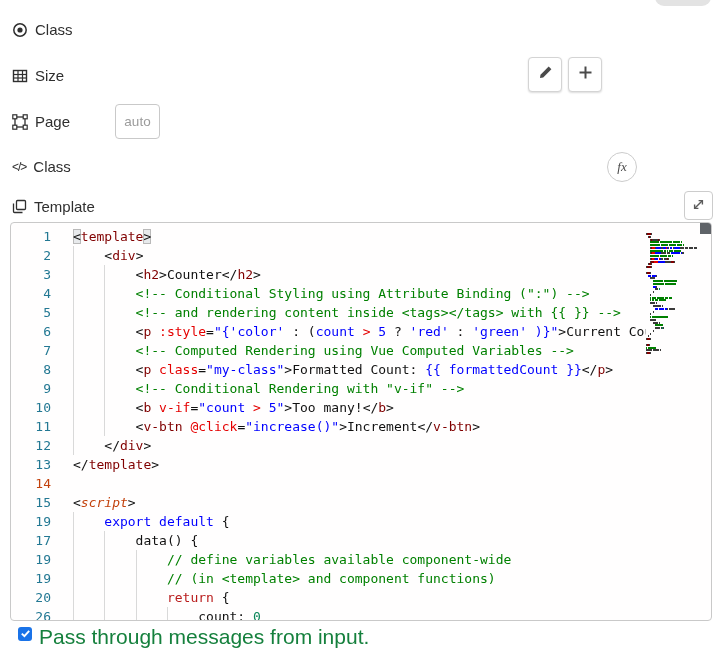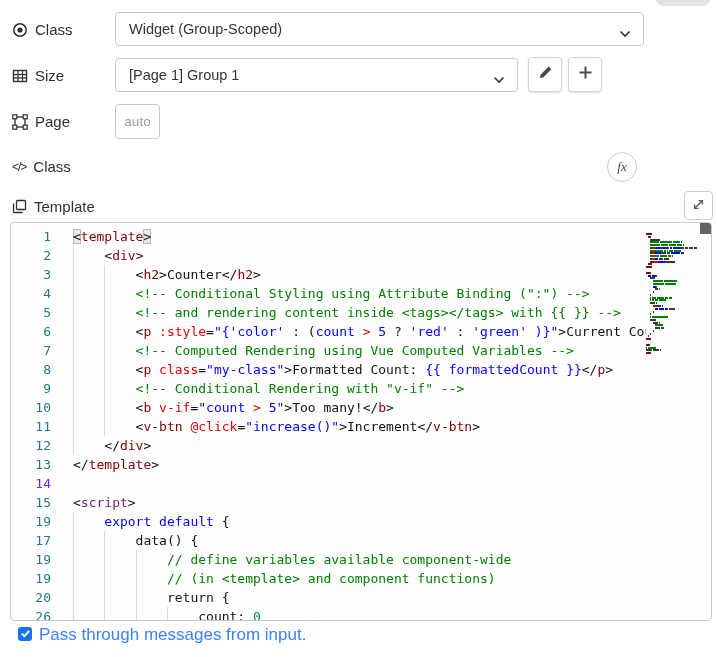--- a/index.html
+++ b/index.html
@@ -33,66 +33,50 @@
   .lineno{position:absolute;left:0;width:40px;text-align:right;height:19px;}
   .codeline{position:absolute;left:62px;width:573px;height:19px;white-space:pre;overflow:hidden;}
   .guide{position:absolute;width:1px;height:19px;background:#d9d9d9;}
   .minimap{position:absolute;left:635px;top:3px;width:53px;height:390px;overflow:hidden;}
   .mrow{position:absolute;left:0;height:2px;white-space:nowrap;font-size:0;}
   .mrow i{display:inline-block;height:2px;}
   .vthumb{position:absolute;left:689px;top:0;width:11px;height:11px;background:#5f6368;}
   
   .cbx{position:absolute;left:18px;top:627px;width:14px;height:14px;border-radius:3px;
        background:#1a73e8;display:flex;align-items:center;justify-content:center;}
-  .cbx-label{position:absolute;left:39px;top:625px;font-size:17px;color:#3b82f6;}
+  .cbx-label{position:absolute;left:39px;top:625px;font-size:21px;color:#15803d;}
 </style>
 </head>
 <body>
 
 <div class="page">
 
   <div class="remnant"></div>
 
   <div class="frow-label" style="top:21px;">
     <span>
       <svg width="16" height="16" viewBox="0 0 16 16">
           <circle cx="8" cy="8" r="6.2" fill="none" stroke="#2f2f2f" stroke-width="1.5"></circle>
           <circle cx="8" cy="8" r="2.6" fill="#2f2f2f"></circle>
         </svg>
     </span>
     <span>Class</span>
-  </div>
-  <div class="box" style="left:115px;top:12px;width:529px;height:34px;">
-    <span class="val">Widget (Group-Scoped)</span>
-    <span class="chev">
-      <svg width="12" height="8" viewBox="0 0 12 8">
-          <polyline points="1.5,1.5 6,6 10.5,1.5" fill="none" stroke="#333" stroke-width="1.6"></polyline>
-        </svg>
-    </span>
   </div>
 
   <div class="frow-label" style="top:67px;">
     <span>
       <svg width="16" height="16" viewBox="0 0 16 16">
           <rect x="1.5" y="2.5" width="13" height="11" fill="none" stroke="#2f2f2f" stroke-width="1.4"></rect>
           <line x1="1.5" y1="6.5" x2="14.5" y2="6.5" stroke="#2f2f2f" stroke-width="1.2"></line>
           <line x1="1.5" y1="10" x2="14.5" y2="10" stroke="#2f2f2f" stroke-width="1.2"></line>
           <line x1="6" y1="2.5" x2="6" y2="13.5" stroke="#2f2f2f" stroke-width="1.2"></line>
           <line x1="10.5" y1="2.5" x2="10.5" y2="13.5" stroke="#2f2f2f" stroke-width="1.2"></line>
         </svg>
     </span>
     <span>Size</span>
-  </div>
-  <div class="box" style="left:115px;top:58px;width:403px;height:34px;">
-    <span class="val">[Page 1] Group 1</span>
-    <span class="chev">
-      <svg width="12" height="8" viewBox="0 0 12 8">
-          <polyline points="1.5,1.5 6,6 10.5,1.5" fill="none" stroke="#333" stroke-width="1.6"></polyline>
-        </svg>
-    </span>
   </div>
   <div class="sqbtn" style="left:528px;top:57px;">
     <span>
       <svg width="15" height="15" viewBox="0 0 15 15">
           <path d="M10.7 1.6 13.4 4.3 5.2 12.5 2 13 2.5 9.8Z" fill="#4a4a4a"></path>
         </svg>
     </span>
   </div>
   <div class="sqbtn" style="left:568px;top:57px;">
     <span>
@@ -155,21 +139,21 @@
           <div class="lineno" style="top: 61px; color: rgb(35, 120, 147);">4</div>
           <div class="lineno" style="top: 80px; color: rgb(35, 120, 147);">5</div>
           <div class="lineno" style="top: 99px; color: rgb(35, 120, 147);">6</div>
           <div class="lineno" style="top: 118px; color: rgb(35, 120, 147);">7</div>
           <div class="lineno" style="top: 137px; color: rgb(35, 120, 147);">8</div>
           <div class="lineno" style="top: 156px; color: rgb(35, 120, 147);">9</div>
           <div class="lineno" style="top: 175px; color: rgb(35, 120, 147);">10</div>
           <div class="lineno" style="top: 194px; color: rgb(35, 120, 147);">11</div>
           <div class="lineno" style="top: 213px; color: rgb(35, 120, 147);">12</div>
           <div class="lineno" style="top: 232px; color: rgb(35, 120, 147);">13</div>
-          <div class="lineno" style="top: 251px; color: #6d28d9;">14</div>
+          <div class="lineno" style="top: 251px; color: #c2410c;">14</div>
           <div class="lineno" style="top: 270px; color: rgb(35, 120, 147);">15</div>
           <div class="lineno" style="top: 289px; color: rgb(35, 120, 147);">19</div>
           <div class="lineno" style="top: 308px; color: rgb(35, 120, 147);">17</div>
           <div class="lineno" style="top: 327px; color: rgb(35, 120, 147);">19</div>
           <div class="lineno" style="top: 346px; color: rgb(35, 120, 147);">19</div>
           <div class="lineno" style="top: 365px; color: rgb(35, 120, 147);">20</div>
           <div class="lineno" style="top: 384px; color: rgb(35, 120, 147);">26</div>
         </div>
       <div id="guides">
           <div class="guide" style="left: 62px; top: 23px;"></div>
@@ -217,26 +201,26 @@
           <div class="codeline" style="top: 80px;"><span style="color: rgb(0, 128, 0);">        &lt;!-- and rendering content inside &lt;tags&gt;&lt;/tags&gt; with {{ }} --&gt;</span></div>
           <div class="codeline" style="top: 99px;"><span style="color: rgb(17, 17, 17);">        &lt;</span><span style="color: rgb(128, 0, 0);">p</span><span style="color: rgb(17, 17, 17);"> </span><span style="color: rgb(229, 0, 0);">:style</span><span style="color: rgb(17, 17, 17);">=</span><span style="color: rgb(0, 0, 255);">"{'color'</span><span style="color: rgb(17, 17, 17);"> : (</span><span style="color: rgb(0, 0, 255);">count</span><span style="color: rgb(17, 17, 17);"> </span><span style="color: rgb(229, 0, 0);">&gt;</span><span style="color: rgb(0, 0, 255);"> 5 </span><span style="color: rgb(17, 17, 17);">? </span><span style="color: rgb(0, 0, 255);">'red'</span><span style="color: rgb(17, 17, 17);"> : </span><span style="color: rgb(0, 0, 255);">'green'</span><span style="color: rgb(17, 17, 17);"> </span><span style="color: rgb(0, 0, 255);">)}"</span><span style="color: rgb(17, 17, 17);">&gt;Current Count: {{ count }}&lt;/</span></div>
           <div class="codeline" style="top: 118px;"><span style="color: rgb(0, 128, 0);">        &lt;!-- Computed Rendering using Vue Computed Variables --&gt;</span></div>
           <div class="codeline" style="top: 137px;"><span style="color: rgb(17, 17, 17);">        &lt;</span><span style="color: rgb(128, 0, 0);">p</span><span style="color: rgb(17, 17, 17);"> </span><span style="color: rgb(229, 0, 0);">class</span><span style="color: rgb(17, 17, 17);">=</span><span style="color: rgb(0, 0, 255);">"my-class"</span><span style="color: rgb(17, 17, 17);">&gt;Formatted Count: </span><span style="color: rgb(0, 0, 255);">{{ formattedCount }}</span><span style="color: rgb(17, 17, 17);">&lt;/</span><span style="color: rgb(128, 0, 0);">p</span><span style="color: rgb(17, 17, 17);">&gt;</span></div>
           <div class="codeline" style="top: 156px;"><span style="color: rgb(0, 128, 0);">        &lt;!-- Conditional Rendering with "v-if" --&gt;</span></div>
           <div class="codeline" style="top: 175px;"><span style="color: rgb(17, 17, 17);">        &lt;</span><span style="color: rgb(128, 0, 0);">b</span><span style="color: rgb(17, 17, 17);"> </span><span style="color: rgb(229, 0, 0);">v-if</span><span style="color: rgb(17, 17, 17);">=</span><span style="color: rgb(0, 0, 255);">"count </span><span style="color: rgb(229, 0, 0);">&gt;</span><span style="color: rgb(0, 0, 255);"> 5"</span><span style="color: rgb(17, 17, 17);">&gt;Too many!&lt;/</span><span style="color: rgb(128, 0, 0);">b</span><span style="color: rgb(17, 17, 17);">&gt;</span></div>
           <div class="codeline" style="top: 194px;"><span style="color: rgb(17, 17, 17);">        &lt;</span><span style="color: rgb(128, 0, 0);">v-btn</span><span style="color: rgb(17, 17, 17);"> </span><span style="color: rgb(229, 0, 0);">@click</span><span style="color: rgb(17, 17, 17);">=</span><span style="color: rgb(0, 0, 255);">"increase()"</span><span style="color: rgb(17, 17, 17);">&gt;Increment&lt;/</span><span style="color: rgb(128, 0, 0);">v-btn</span><span style="color: rgb(17, 17, 17);">&gt;</span></div>
           <div class="codeline" style="top: 213px;"><span style="color: rgb(17, 17, 17);">    &lt;/</span><span style="color: rgb(128, 0, 0);">div</span><span style="color: rgb(17, 17, 17);">&gt;</span></div>
           <div class="codeline" style="top: 232px;"><span style="color: rgb(17, 17, 17);">&lt;/</span><span style="color: rgb(128, 0, 0);">template</span><span style="color: rgb(17, 17, 17);">&gt;</span></div>
           <div class="codeline" style="top: 251px;"></div>
-          <div class="codeline" style="top: 270px;"><span style="color: rgb(17, 17, 17);">&lt;</span><span style="color: #701a75;">script</span><span style="color: rgb(17, 17, 17);">&gt;</span></div>
+          <div class="codeline" style="top: 270px;"><span style="color: rgb(17, 17, 17);">&lt;</span><span style="color: #c2410c; font-style: italic;">script</span><span style="color: rgb(17, 17, 17);">&gt;</span></div>
           <div class="codeline" style="top: 289px;"><span style="color: rgb(17, 17, 17);">    </span><span style="color: rgb(0, 0, 255);">export</span><span style="color: rgb(17, 17, 17);"> </span><span style="color: rgb(0, 0, 255);">default</span><span style="color: rgb(17, 17, 17);"> {</span></div>
           <div class="codeline" style="top: 308px;"><span style="color: rgb(17, 17, 17);">        data() {</span></div>
           <div class="codeline" style="top: 327px;"><span style="color: rgb(0, 128, 0);">            // define variables available component-wide</span></div>
           <div class="codeline" style="top: 346px;"><span style="color: rgb(0, 128, 0);">            // (in &lt;template&gt; and component functions)</span></div>
-          <div class="codeline" style="top: 365px;"><span style="color: rgb(17, 17, 17);">            </span><span style="color: #0f172a;">return</span><span style="color: rgb(17, 17, 17);"> {</span></div>
+          <div class="codeline" style="top: 365px;"><span style="color: rgb(17, 17, 17);">            </span><span style="color: #b91c1c;">return</span><span style="color: rgb(17, 17, 17);"> {</span></div>
           <div class="codeline" style="top: 384px;"><span style="color: rgb(17, 17, 17);">                count: </span><span style="color: rgb(9, 134, 88);">0</span></div>
         </div>
       <div class="minimap" id="minimap">
           <div class="mrow" style="top: 0px;"><i style="width: 0.55px; background: rgb(59, 59, 59);"></i><i style="width: 4.4px; background: rgb(128, 0, 0);"></i><i style="width: 0.55px; background: rgb(59, 59, 59);"></i></div>
           <div class="mrow" style="top: 2.77px;"><i style="width: 2.2px; background: transparent;"></i><i style="width: 0.55px; background: rgb(59, 59, 59);"></i><i style="width: 1.65px; background: rgb(128, 0, 0);"></i><i style="width: 0.55px; background: rgb(59, 59, 59);"></i></div>
           <div class="mrow" style="top: 5.54px;"><i style="width: 4.4px; background: transparent;"></i><i style="width: 0.55px; background: rgb(59, 59, 59);"></i><i style="width: 1.1px; background: rgb(128, 0, 0);"></i><i style="width: 5.5px; background: rgb(59, 59, 59);"></i><i style="width: 1.1px; background: rgb(128, 0, 0);"></i><i style="width: 0.55px; background: rgb(59, 59, 59);"></i></div>
           <div class="mrow" style="top: 8.31px;"><i style="width: 4.4px; background: transparent;"></i><i style="width: 2.2px; background: rgb(0, 128, 0);"></i><i style="width: 0.55px; background: transparent;"></i><i style="width: 6.05px; background: rgb(0, 128, 0);"></i><i style="width: 0.55px; background: transparent;"></i><i style="width: 3.85px; background: rgb(0, 128, 0);"></i><i style="width: 0.55px; background: transparent;"></i><i style="width: 2.75px; background: rgb(0, 128, 0);"></i><i style="width: 0.55px; background: transparent;"></i><i style="width: 4.95px; background: rgb(0, 128, 0);"></i><i style="width: 0.55px; background: transparent;"></i><i style="width: 3.85px; background: rgb(0, 128, 0);"></i><i style="width: 0.55px; background: transparent;"></i><i style="width: 2.75px; background: rgb(0, 128, 0);"></i><i style="width: 0.55px; background: transparent;"></i><i style="width: 1.65px; background: rgb(0, 128, 0);"></i></div>
           <div class="mrow" style="top: 11.08px;"><i style="width: 4.4px; background: transparent;"></i><i style="width: 2.2px; background: rgb(0, 128, 0);"></i><i style="width: 0.55px; background: transparent;"></i><i style="width: 1.65px; background: rgb(0, 128, 0);"></i><i style="width: 0.55px; background: transparent;"></i><i style="width: 4.95px; background: rgb(0, 128, 0);"></i><i style="width: 0.55px; background: transparent;"></i><i style="width: 3.85px; background: rgb(0, 128, 0);"></i><i style="width: 0.55px; background: transparent;"></i><i style="width: 3.3px; background: rgb(0, 128, 0);"></i><i style="width: 0.55px; background: transparent;"></i><i style="width: 7.15px; background: rgb(0, 128, 0);"></i><i style="width: 0.55px; background: transparent;"></i><i style="width: 2.2px; background: rgb(0, 128, 0);"></i><i style="width: 0.55px; background: transparent;"></i><i style="width: 1.1px; background: rgb(0, 128, 0);"></i><i style="width: 0.55px; background: transparent;"></i><i style="width: 1.1px; background: rgb(0, 128, 0);"></i><i style="width: 0.55px; background: transparent;"></i><i style="width: 1.65px; background: rgb(0, 128, 0);"></i></div>
           <div class="mrow" style="top: 13.85px;"><i style="width: 4.4px; background: transparent;"></i><i style="width: 0.55px; background: rgb(59, 59, 59);"></i><i style="width: 0.55px; background: rgb(128, 0, 0);"></i><i style="width: 0.55px; background: transparent;"></i><i style="width: 3.3px; background: rgb(229, 0, 0);"></i><i style="width: 0.55px; background: rgb(59, 59, 59);"></i><i style="width: 4.95px; background: rgb(0, 0, 255);"></i><i style="width: 0.55px; background: transparent;"></i><i style="width: 0.55px; background: rgb(59, 59, 59);"></i><i style="width: 0.55px; background: transparent;"></i><i style="width: 0.55px; background: rgb(59, 59, 59);"></i><i style="width: 2.75px; background: rgb(0, 0, 255);"></i><i style="width: 0.55px; background: transparent;"></i><i style="width: 0.55px; background: rgb(229, 0, 0);"></i><i style="width: 0.55px; background: transparent;"></i><i style="width: 0.55px; background: rgb(0, 0, 255);"></i><i style="width: 0.55px; background: transparent;"></i><i style="width: 0.55px; background: rgb(59, 59, 59);"></i><i style="width: 0.55px; background: transparent;"></i><i style="width: 2.75px; background: rgb(0, 0, 255);"></i><i style="width: 0.55px; background: transparent;"></i><i style="width: 0.55px; background: rgb(59, 59, 59);"></i><i style="width: 0.55px; background: transparent;"></i><i style="width: 3.85px; background: rgb(0, 0, 255);"></i><i style="width: 0.55px; background: transparent;"></i><i style="width: 1.65px; background: rgb(0, 0, 255);"></i><i style="width: 4.4px; background: rgb(59, 59, 59);"></i><i style="width: 0.55px; background: transparent;"></i><i style="width: 3.3px; background: rgb(59, 59, 59);"></i><i style="width: 0.55px; background: transparent;"></i><i style="width: 1.1px; background: rgb(59, 59, 59);"></i><i style="width: 0.55px; background: transparent;"></i><i style="width: 2.75px; background: rgb(59, 59, 59);"></i><i style="width: 0.55px; background: transparent;"></i><i style="width: 2.2px; background: rgb(59, 59, 59);"></i><i style="width: 0.55px; background: rgb(128, 0, 0);"></i><i style="width: 0.55px; background: rgb(59, 59, 59);"></i></div>
           <div class="mrow" style="top: 16.62px;"><i style="width: 4.4px; background: transparent;"></i><i style="width: 2.2px; background: rgb(0, 128, 0);"></i><i style="width: 0.55px; background: transparent;"></i><i style="width: 4.4px; background: rgb(0, 128, 0);"></i><i style="width: 0.55px; background: transparent;"></i><i style="width: 4.95px; background: rgb(0, 128, 0);"></i><i style="width: 0.55px; background: transparent;"></i><i style="width: 2.75px; background: rgb(0, 128, 0);"></i><i style="width: 0.55px; background: transparent;"></i><i style="width: 1.65px; background: rgb(0, 128, 0);"></i><i style="width: 0.55px; background: transparent;"></i><i style="width: 4.4px; background: rgb(0, 128, 0);"></i><i style="width: 0.55px; background: transparent;"></i><i style="width: 4.95px; background: rgb(0, 128, 0);"></i><i style="width: 0.55px; background: transparent;"></i><i style="width: 1.65px; background: rgb(0, 128, 0);"></i></div>

